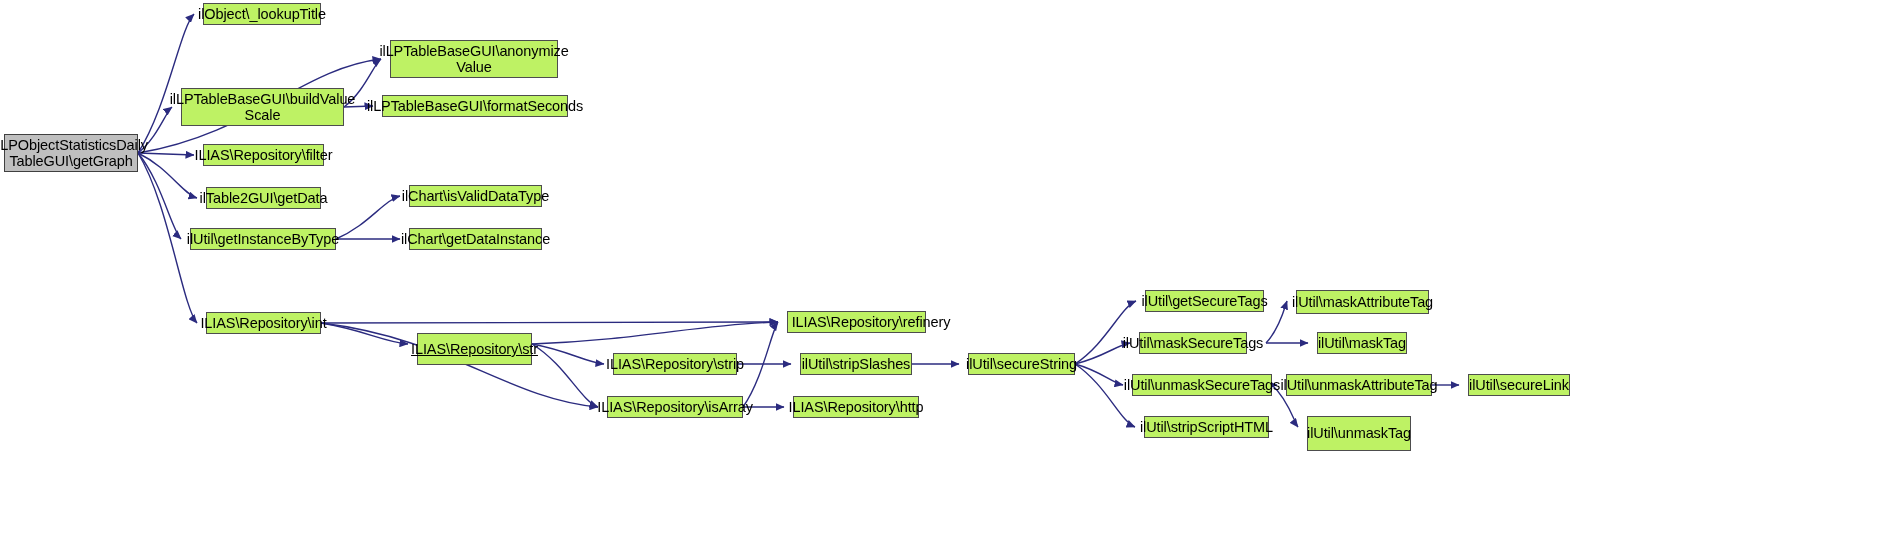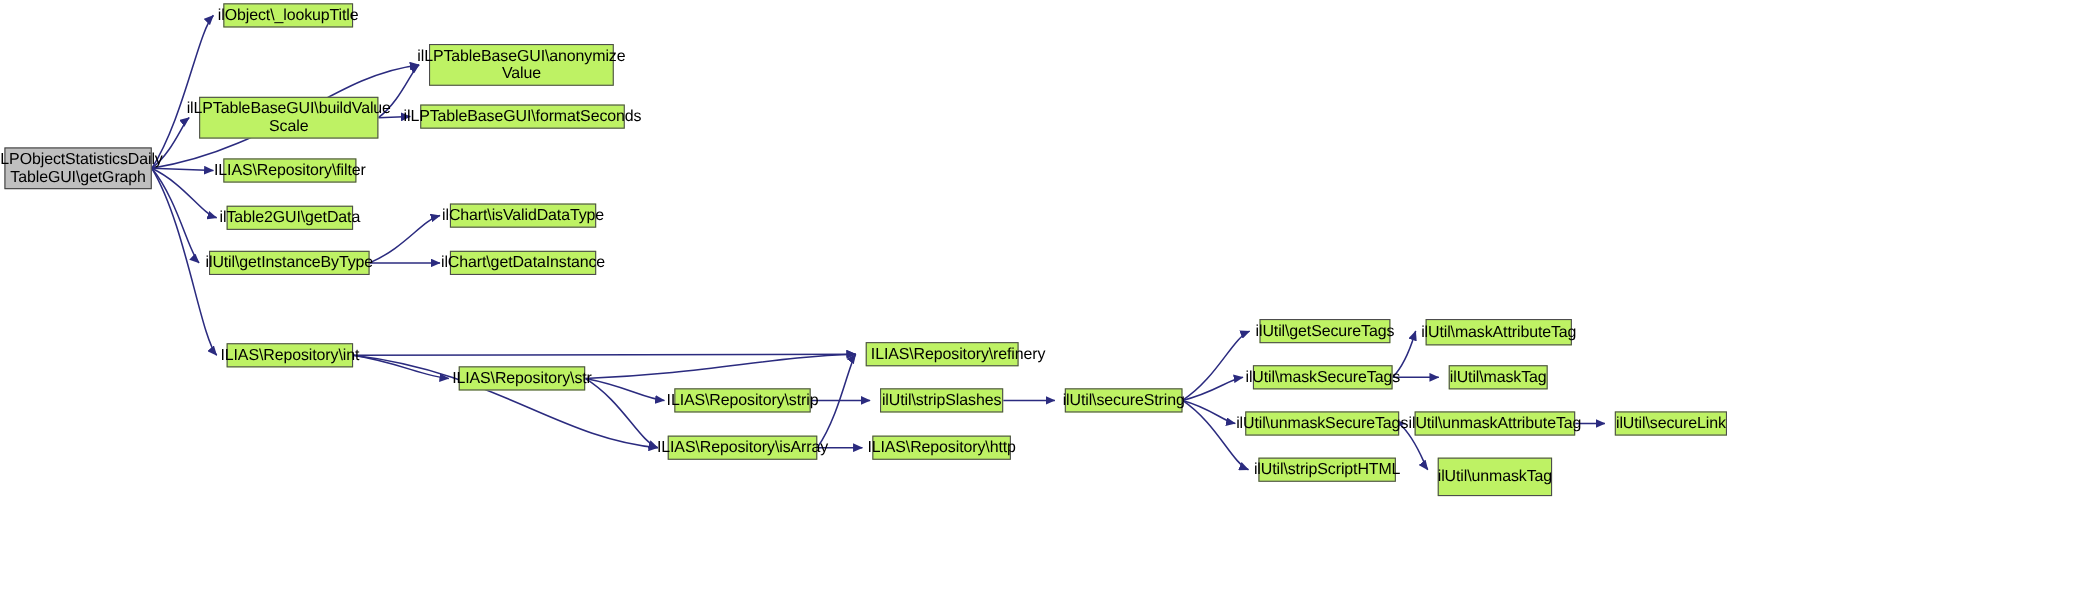--- a/index.html
+++ b/index.html
@@ -93,29 +93,29 @@
 Value</div>
     <div class="node" style="left: 181px; top: 88px; width: 163px; height: 38px;">ilLPTableBaseGUI\buildValue
 Scale</div>
     <div class="node" style="left: 382px; top: 95px; width: 186px; height: 22px;">ilLPTableBaseGUI\formatSeconds</div>
     <div class="node" style="left: 203px; top: 144px; width: 121px; height: 22px;">ILIAS\Repository\filter</div>
     <div class="node" style="left: 206px; top: 187px; width: 115px; height: 22px;">ilTable2GUI\getData</div>
     <div class="node" style="left: 409px; top: 185px; width: 133px; height: 22px;">ilChart\isValidDataType</div>
     <div class="node" style="left: 190px; top: 228px; width: 146px; height: 22px;">ilUtil\getInstanceByType</div>
     <div class="node" style="left: 409px; top: 228px; width: 133px; height: 22px;">ilChart\getDataInstance</div>
     <div class="node" style="left: 206px; top: 312px; width: 115px; height: 22px;">ILIAS\Repository\int</div>
-    <div class="node" style="left: 417px; top: 333px; width: 115px; height: 22px;">ILIAS\Repository\str</div>
+    <div class="node" style="left: 417px; top: 333px; width: 115px; height: 32px; text-decoration: underline;">ILIAS\Repository\str</div>
     <div class="node" style="left: 613px; top: 353px; width: 124px; height: 22px;">ILIAS\Repository\strip</div>
     <div class="node" style="left: 607px; top: 396px; width: 136px; height: 22px;">ILIAS\Repository\isArray</div>
     <div class="node" style="left: 787px; top: 311px; width: 139px; height: 22px; padding-left: 32px;">ILIAS\Repository\refinery</div>
     <div class="node" style="left: 800px; top: 353px; width: 112px; height: 22px;">ilUtil\stripSlashes</div>
     <div class="node" style="left: 793px; top: 396px; width: 126px; height: 22px;">ILIAS\Repository\http</div>
     <div class="node" style="left: 968px; top: 353px; width: 107px; height: 22px;">ilUtil\secureString</div>
     <div class="node" style="left: 1145px; top: 290px; width: 119px; height: 22px;">ilUtil\getSecureTags</div>
-    <div class="node" style="left: 1139px; top: 332px; width: 127px; height: 22px;">ilUtil\maskSecureTags</div>
+    <div class="node" style="left: 1139px; top: 332px; width: 108px; height: 22px;">ilUtil\maskSecureTags</div>
     <div class="node" style="left: 1132px; top: 374px; width: 140px; height: 22px;">ilUtil\unmaskSecureTags</div>
     <div class="node" style="left: 1144px; top: 416px; width: 125px; height: 22px;">ilUtil\stripScriptHTML</div>
     <div class="node" style="left: 1296px; top: 290px; width: 133px; height: 24px;">ilUtil\maskAttributeTag</div>
     <div class="node" style="left: 1317px; top: 332px; width: 90px; height: 22px; text-align: center;">ilUtil\maskTag</div>
     <div class="node" style="left: 1286px; top: 374px; width: 146px; height: 22px;">ilUtil\unmaskAttributeTag</div>
     <div class="node" style="left: 1307px; top: 416px; width: 104px; height: 35px;">ilUtil\unmaskTag</div>
     <div class="node" style="left: 1468px; top: 374px; width: 102px; height: 22px;">ilUtil\secureLink</div>
   </div>
 
 </body></html>

